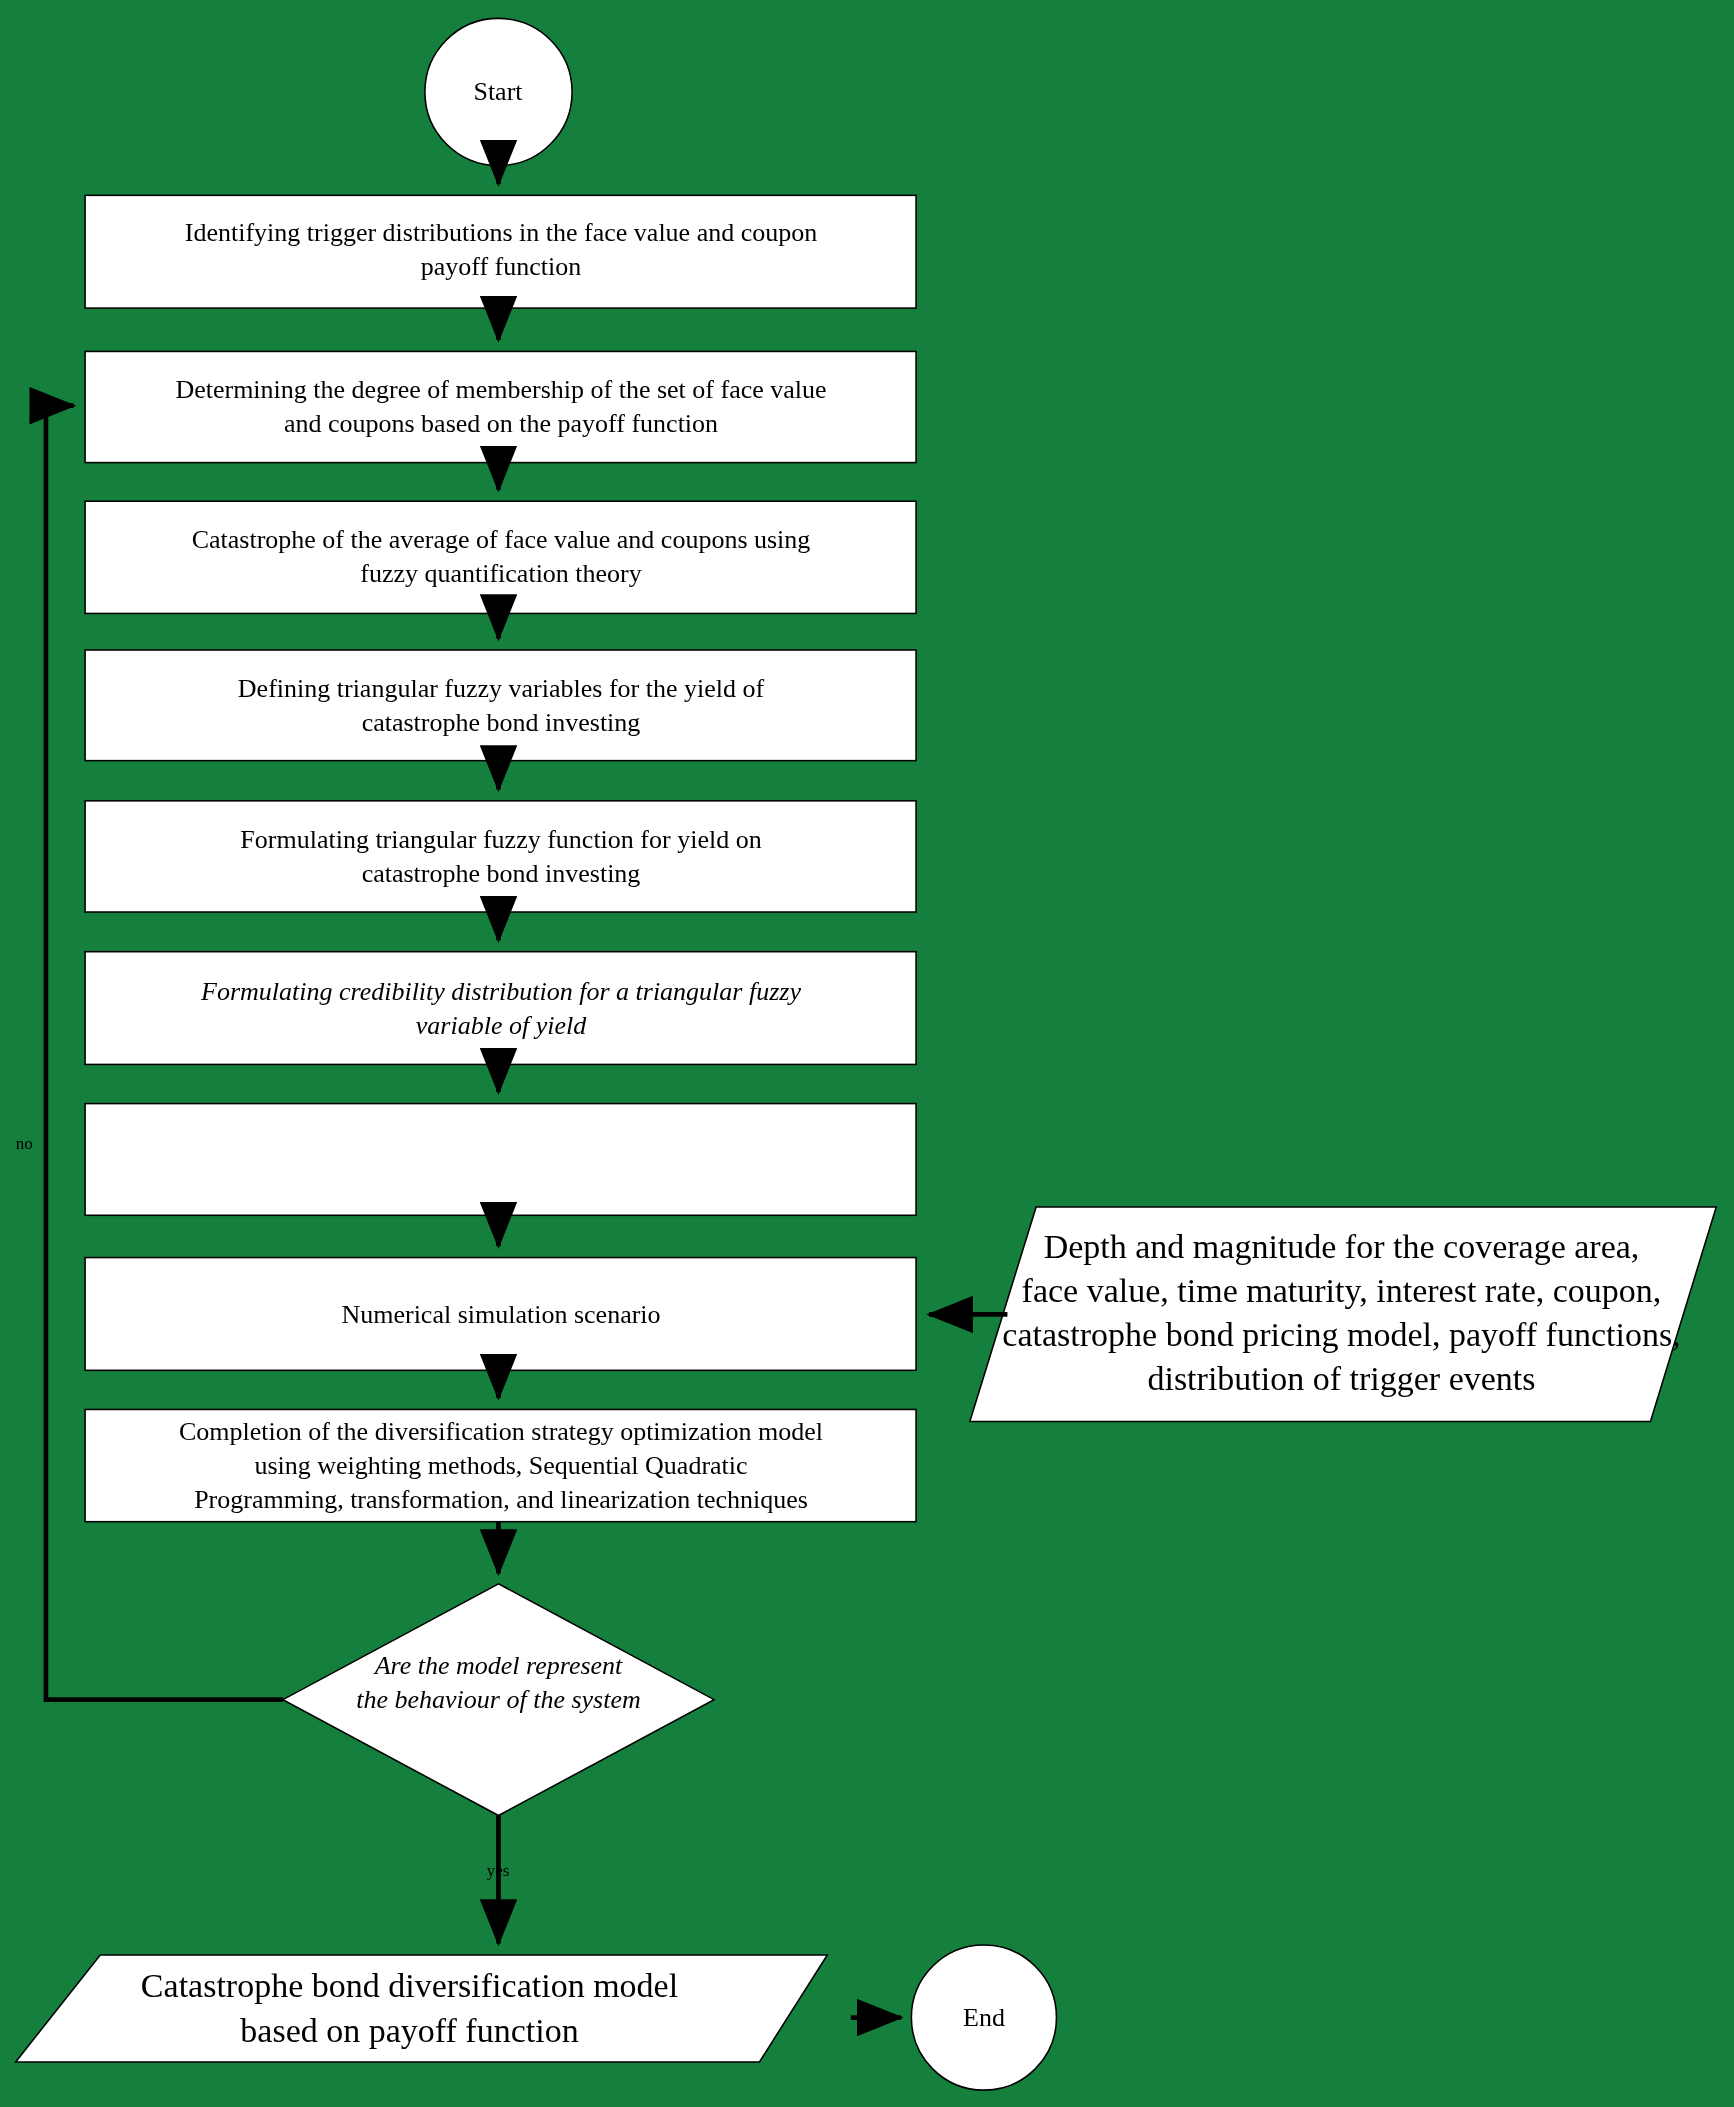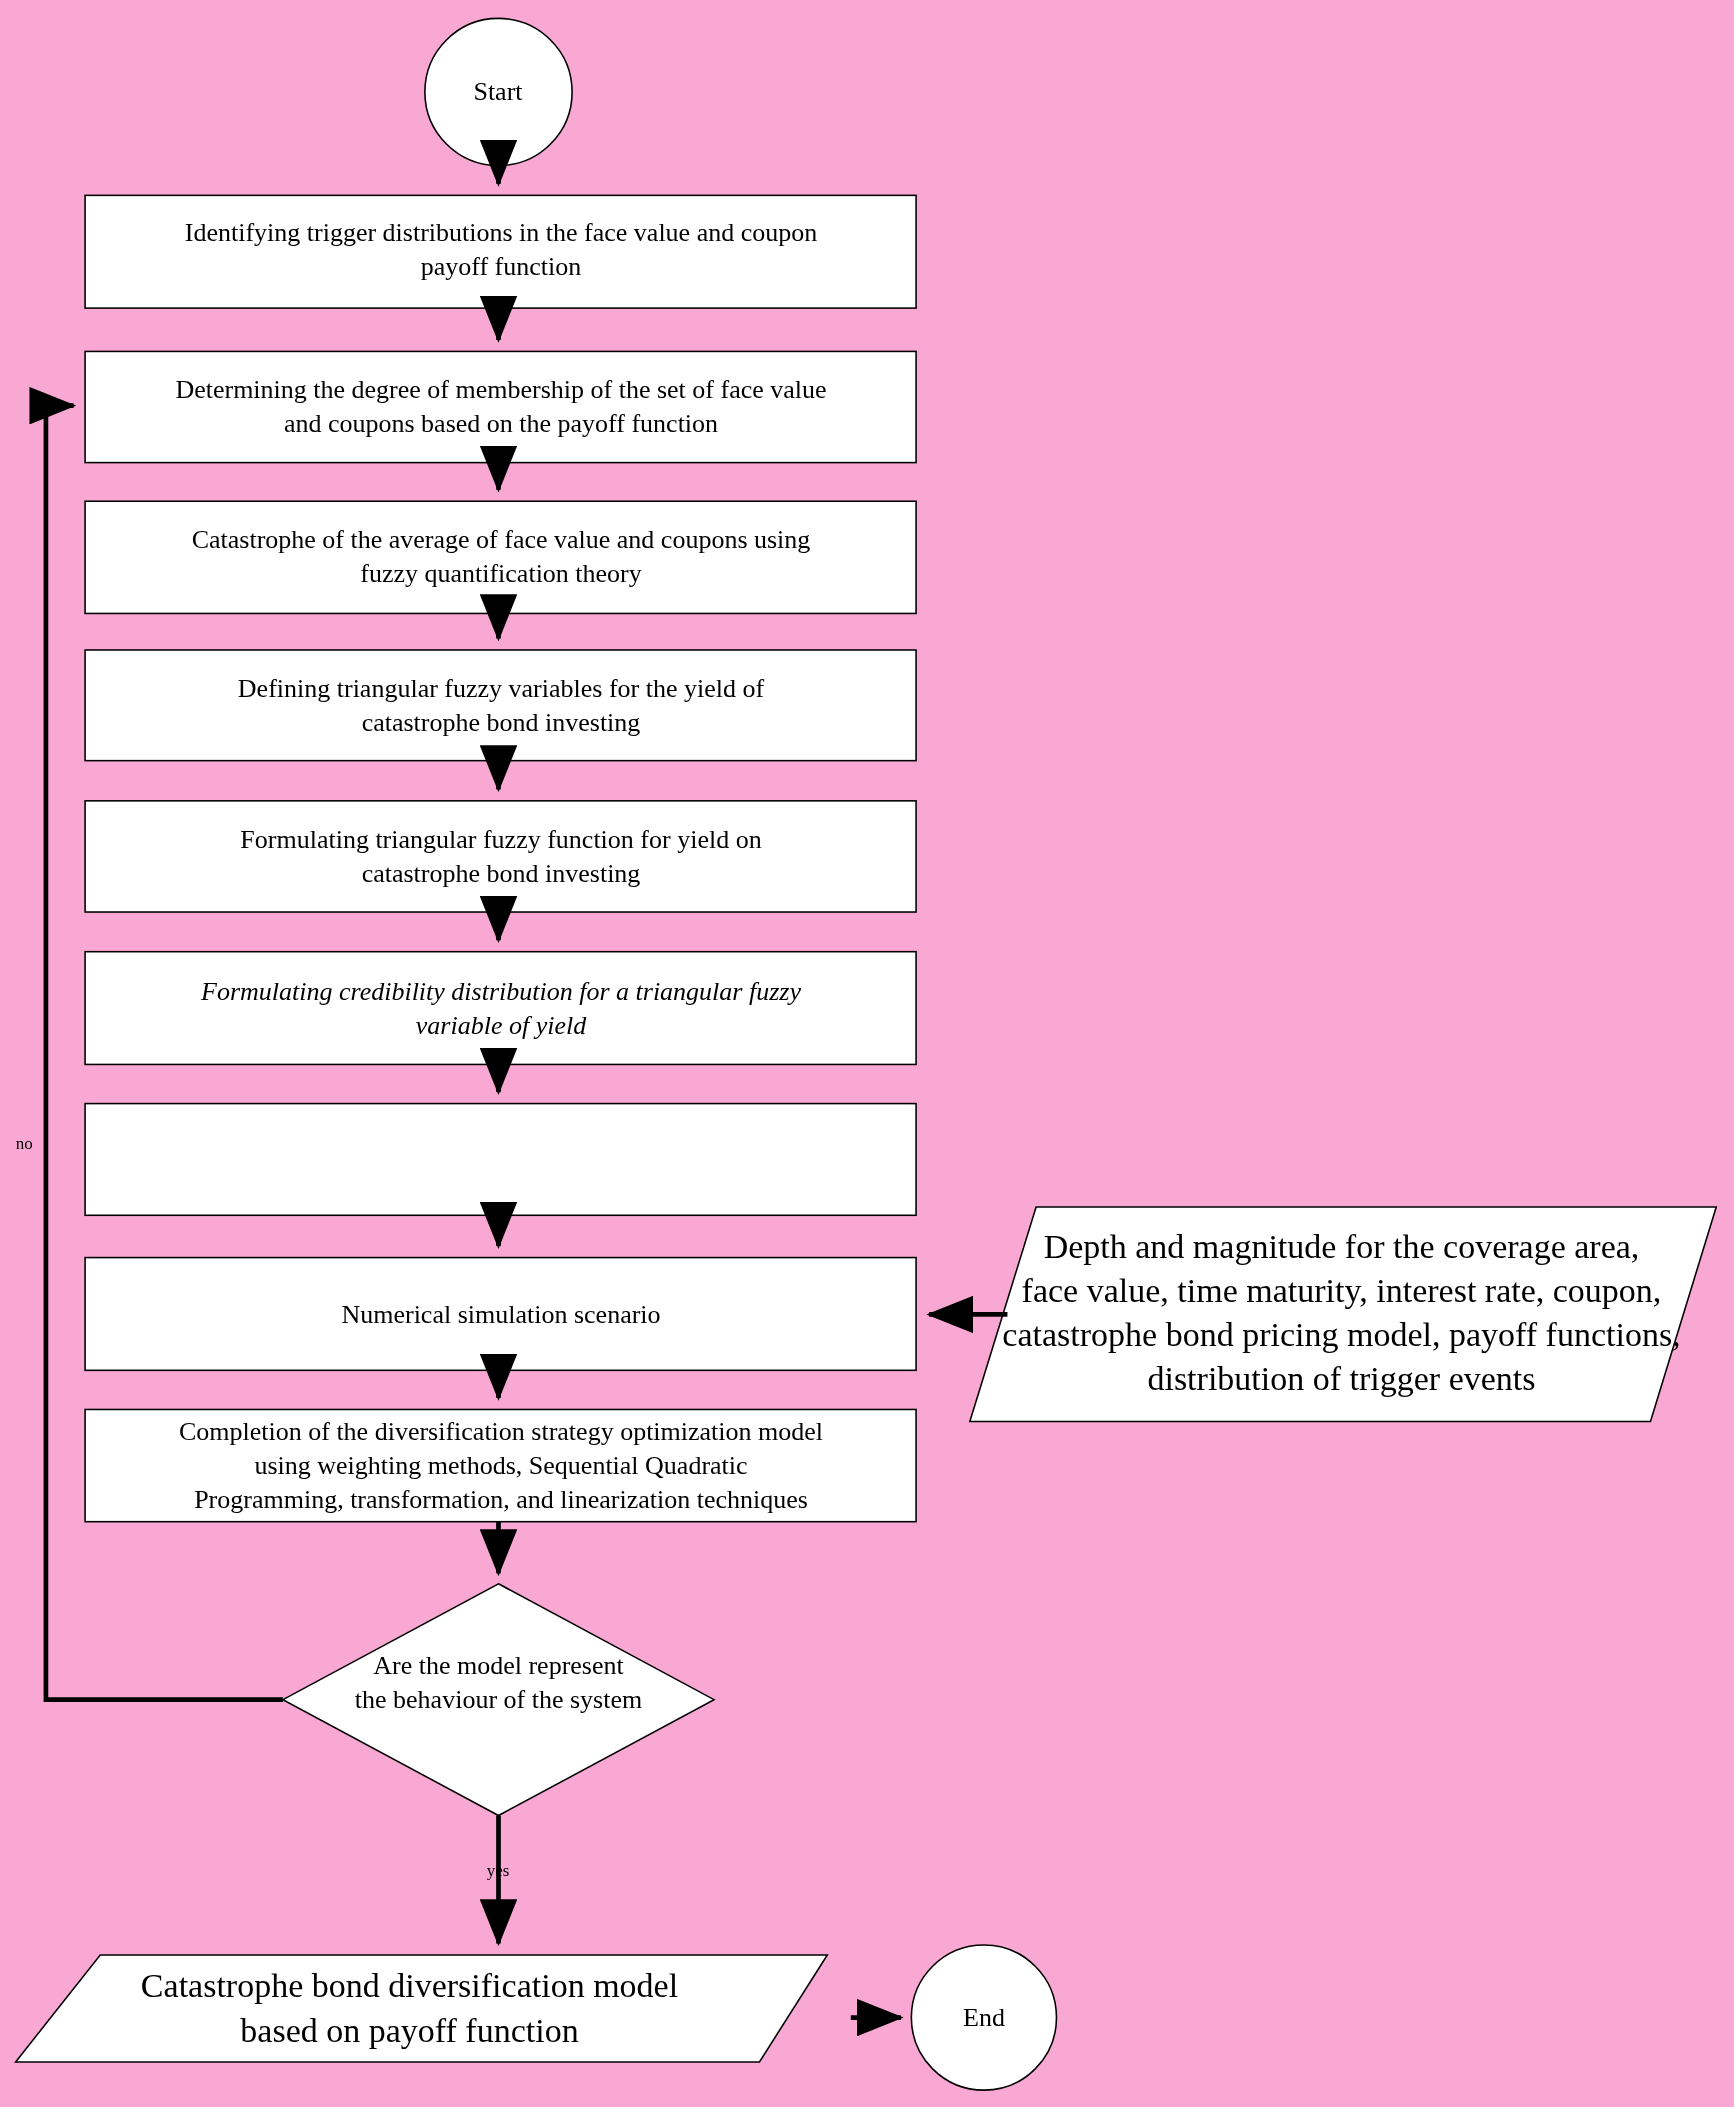--- a/index.html
+++ b/index.html
@@ -5,21 +5,21 @@
 <style>
   html, body {
     margin: 0;
     padding: 0;
     background: #ffffff;
   }
   #canvas {
     position: relative;
     width: 1734px;
     height: 2108px;
-    background: #f9a8d4;
+    background: #15803d;
     font-family: "Liberation Serif", "DejaVu Serif", serif;
     overflow: hidden;
   }
   #flow-svg {
     position: absolute;
     left: 0;
     top: 0;
     width: 1734px;
     height: 2108px;
   }
@@ -127,21 +127,21 @@
   <div class="node-label process-label" style="left:96px; top:952px; width:810px; height:113px;font-style:italic;">Formulating credibility distribution for a triangular fuzzy
 variable of yield</div>
 
 
   <div class="node-label process-label" style="left:96px; top:1410px; width:810px; height:112px;">Completion of the diversification strategy optimization model
 using weighting methods, Sequential Quadratic
 Programming, transformation, and linearization techniques</div>
 
   <div class="node-label process-label" style="left:96px; top:1258px; width:810px; height:113px;">Numerical simulation scenario</div>
 
-  <div class="node-label decision-label" style="left:295px; top:1644px; width:407px; height:78px;">Are the model represent
+  <div class="node-label decision-label" style="left:295px; top:1644px; width:407px; height:78px;font-style:italic;">Are the model represent
 the behaviour of the system</div>
 
   <div class="node-label io-label" style="left:997px; top:1227px; width:689px; height:172px;">Depth and magnitude for the coverage area,
 face value, time maturity, interest rate, coupon,
 catastrophe bond pricing model, payoff functions,
 distribution of trigger events</div>
 
   <div class="node-label io-label" style="left:57px; top:1960px; width:705px; height:97px;">Catastrophe bond diversification model
 based on payoff function</div>
 

